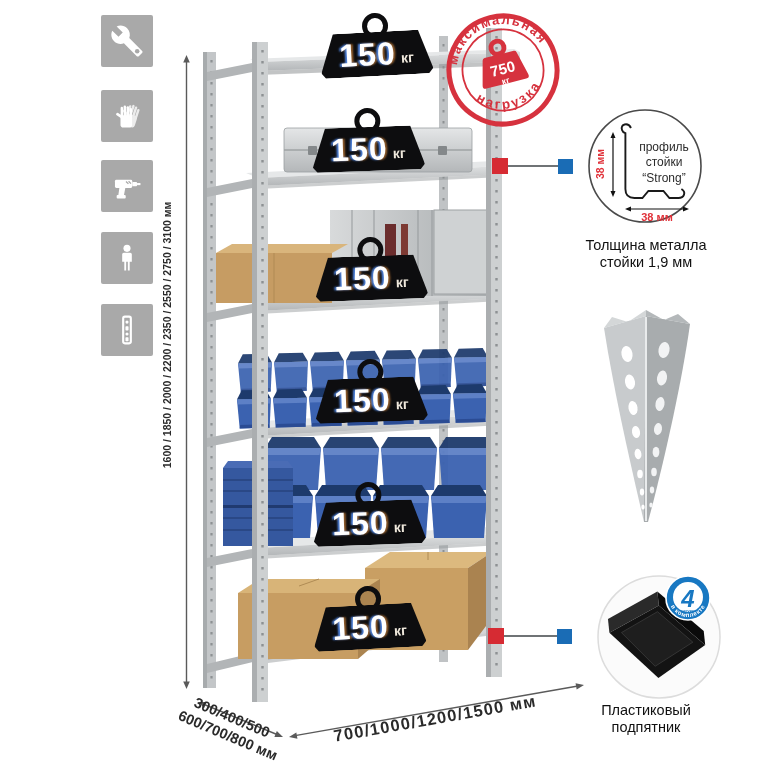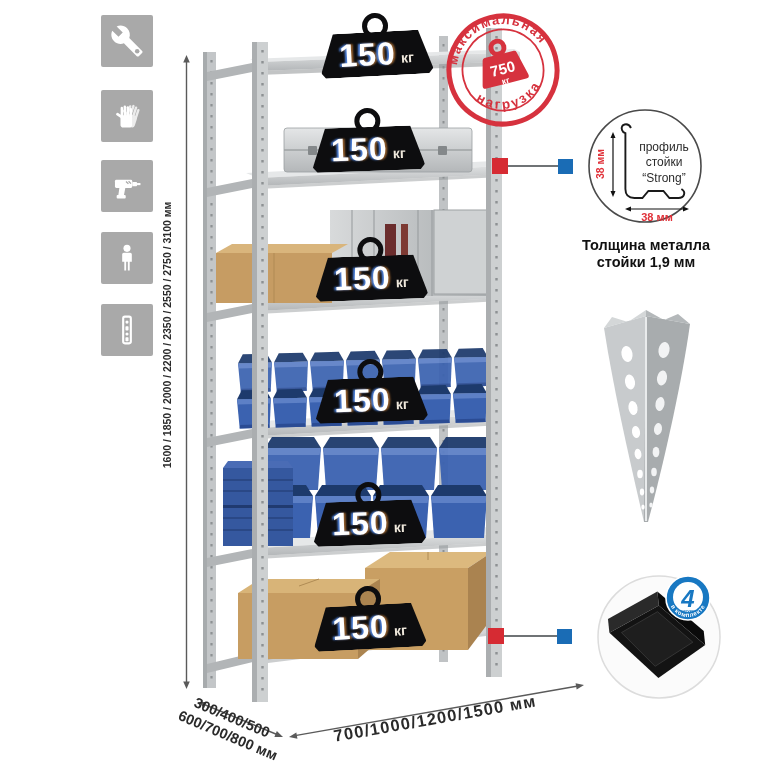--- a/index.html
+++ b/index.html
@@ -12,21 +12,21 @@
   .weight-badge{position:absolute;width:112px;z-index:12;transform:rotate(var(--rot,0deg));}
   .wring{width:16px;height:16px;border:5px solid #0d0d0f;border-radius:50%;margin:0 auto -7px;}
   .wbody{position:relative;width:112px;height:44px;background:#0d0d0f;
          clip-path:polygon(12% 0,88% 0,100% 88%,96% 100%,4% 100%,0 88%);
          display:flex;align-items:center;justify-content:center;gap:5px;}
   .wval{font-size:32px;font-weight:700;color:#fff;letter-spacing:1px;line-height:1;
         text-shadow:-2px 0 2px rgba(90,150,255,.85),2px 0 2px rgba(255,160,70,.55);}
   .wunit{font-size:14px;font-weight:700;color:#efe8dc;margin-top:10px;line-height:1;}
   
   .caption{position:absolute;width:150px;text-align:center;color:#111;
-           font-size:14.5px;font-weight:700;line-height:1.18;}
+           font-size:14.5px;font-weight:400;line-height:1.18;}
   .abs{position:absolute;}
   svg{display:block;}
   .dim-text{fill:#2a2a2a;font-weight:700;}
 </style>
 </head>
 <body>
 
 <div id="stage">
 
   <div>
@@ -396,14 +396,18 @@
     <g>
       <circle cx="92" cy="26" r="22" fill="#1878c2" stroke="#fff" stroke-width="1.6"></circle>
       <circle cx="92" cy="25" r="15" fill="#fff"></circle>
       <text x="92" y="34.5" text-anchor="middle" font-size="24" font-weight="700" font-style="italic" fill="#1878c2">4</text>
       <text x="92" y="39.5" text-anchor="middle" font-size="4.4" font-weight="700" fill="#1878c2">штуки</text>
       <text font-size="6" font-weight="700" fill="#fff" letter-spacing="0.6">
         <textPath href="#arcK" startOffset="50%" text-anchor="middle">в комплекте</textPath>
       </text>
     </g>
   </svg>
+  <div class="caption" style="left:571px;top:702px">
+    <div>Пластиковый</div>
+    <div>подпятник</div>
+  </div>
 
 </div>
 
 </body></html>

